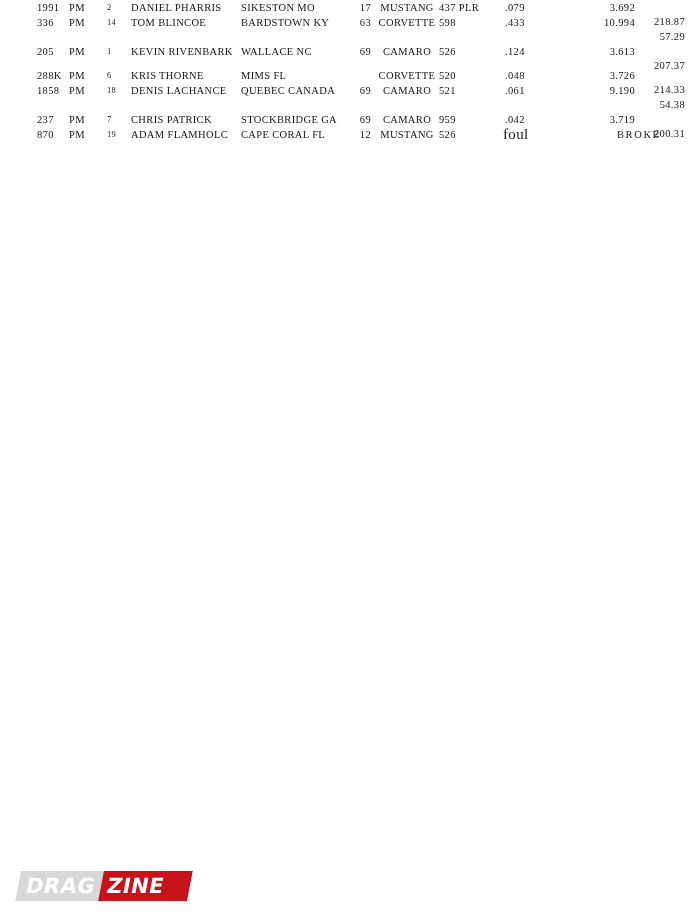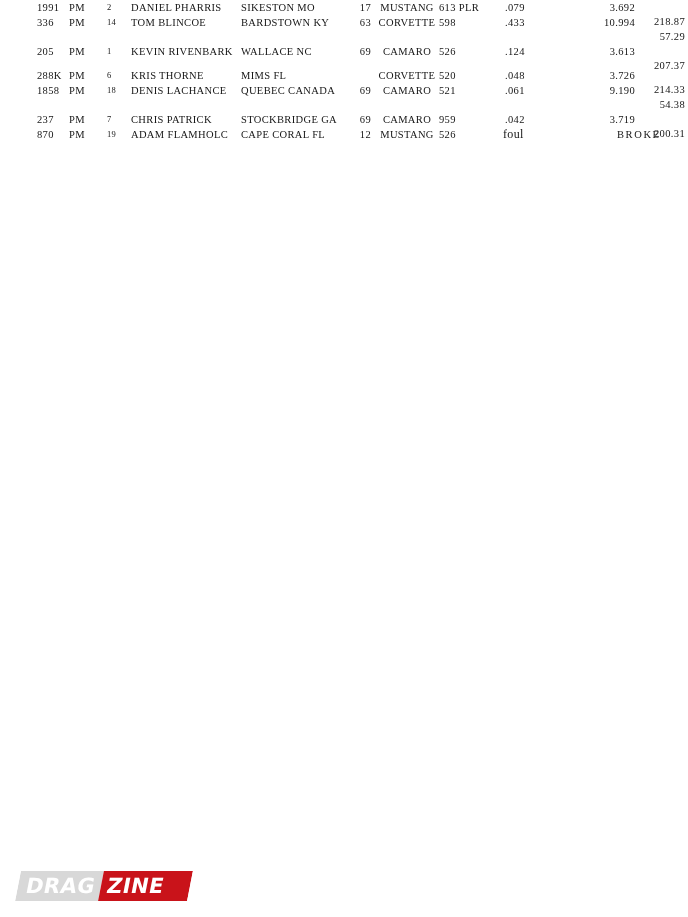--- a/index.html
+++ b/index.html
@@ -50,21 +50,21 @@
 
   
   .c-num      { left: 16px;  width: 42px; text-align: left; }
   .c-class    { left: 48px;  width: 28px; text-align: left; }
   .c-lane     { left: 86px;  width: 20px; text-align: left; font-size: 8.5px; }
   .c-driver   { left: 110px; width: 108px; text-align: left; }
   .c-city     { left: 220px; width: 104px; text-align: left; }
   .c-carA     { left: 332px; width: 18px;  text-align: right; }
   .c-carB     { left: 353px; width: 66px;  text-align: center; }
   .c-dial     { left: 418px; width: 46px;  text-align: left; }
-  .c-foul     { left: 482px; width: 34px;  text-align: left; font-size: 12px; }
+  .c-foul     { left: 482px; width: 34px;  text-align: left; font-size: 15px; }
   .c-rt       { left: 484px; width: 36px;  }
   .c-et       { left: 576px; width: 38px;  text-align: right; }
   .c-mph      { left: 620px; width: 44px;  text-align: right; margin-top: 14px; }
   .c-broke    { left: 596px; width: 68px;  text-align: left; letter-spacing: 1.6px; }
 
   .c-single   { left: 60px;  width: 80px; text-align: left; letter-spacing: 1.8px; }
 
   .spacer-sm  { height: 9px; }
   .spacer-md  { height: 14px; }
 
@@ -116,21 +116,21 @@
   <div class="results">
 
     <div class="row">
       <span class="cell c-num">1991</span>
       <span class="cell c-class">PM</span>
       <span class="cell c-lane">2</span>
       <span class="cell c-driver">DANIEL PHARRIS</span>
       <span class="cell c-city">SIKESTON  MO</span>
       <span class="cell c-carA">17</span>
       <span class="cell c-carB">MUSTANG</span>
-      <span class="cell c-dial">613 PLR</span>
+      <span class="cell c-dial">437 PLR</span>
       <span class="cell c-rt">.079</span>
       <span class="cell c-et">3.692</span>
       <span class="cell c-mph">218.87</span>
     </div>
 
     <div class="row">
       <span class="cell c-num">336</span>
       <span class="cell c-class">PM</span>
       <span class="cell c-lane">14</span>
       <span class="cell c-driver">TOM BLINCOE</span>

